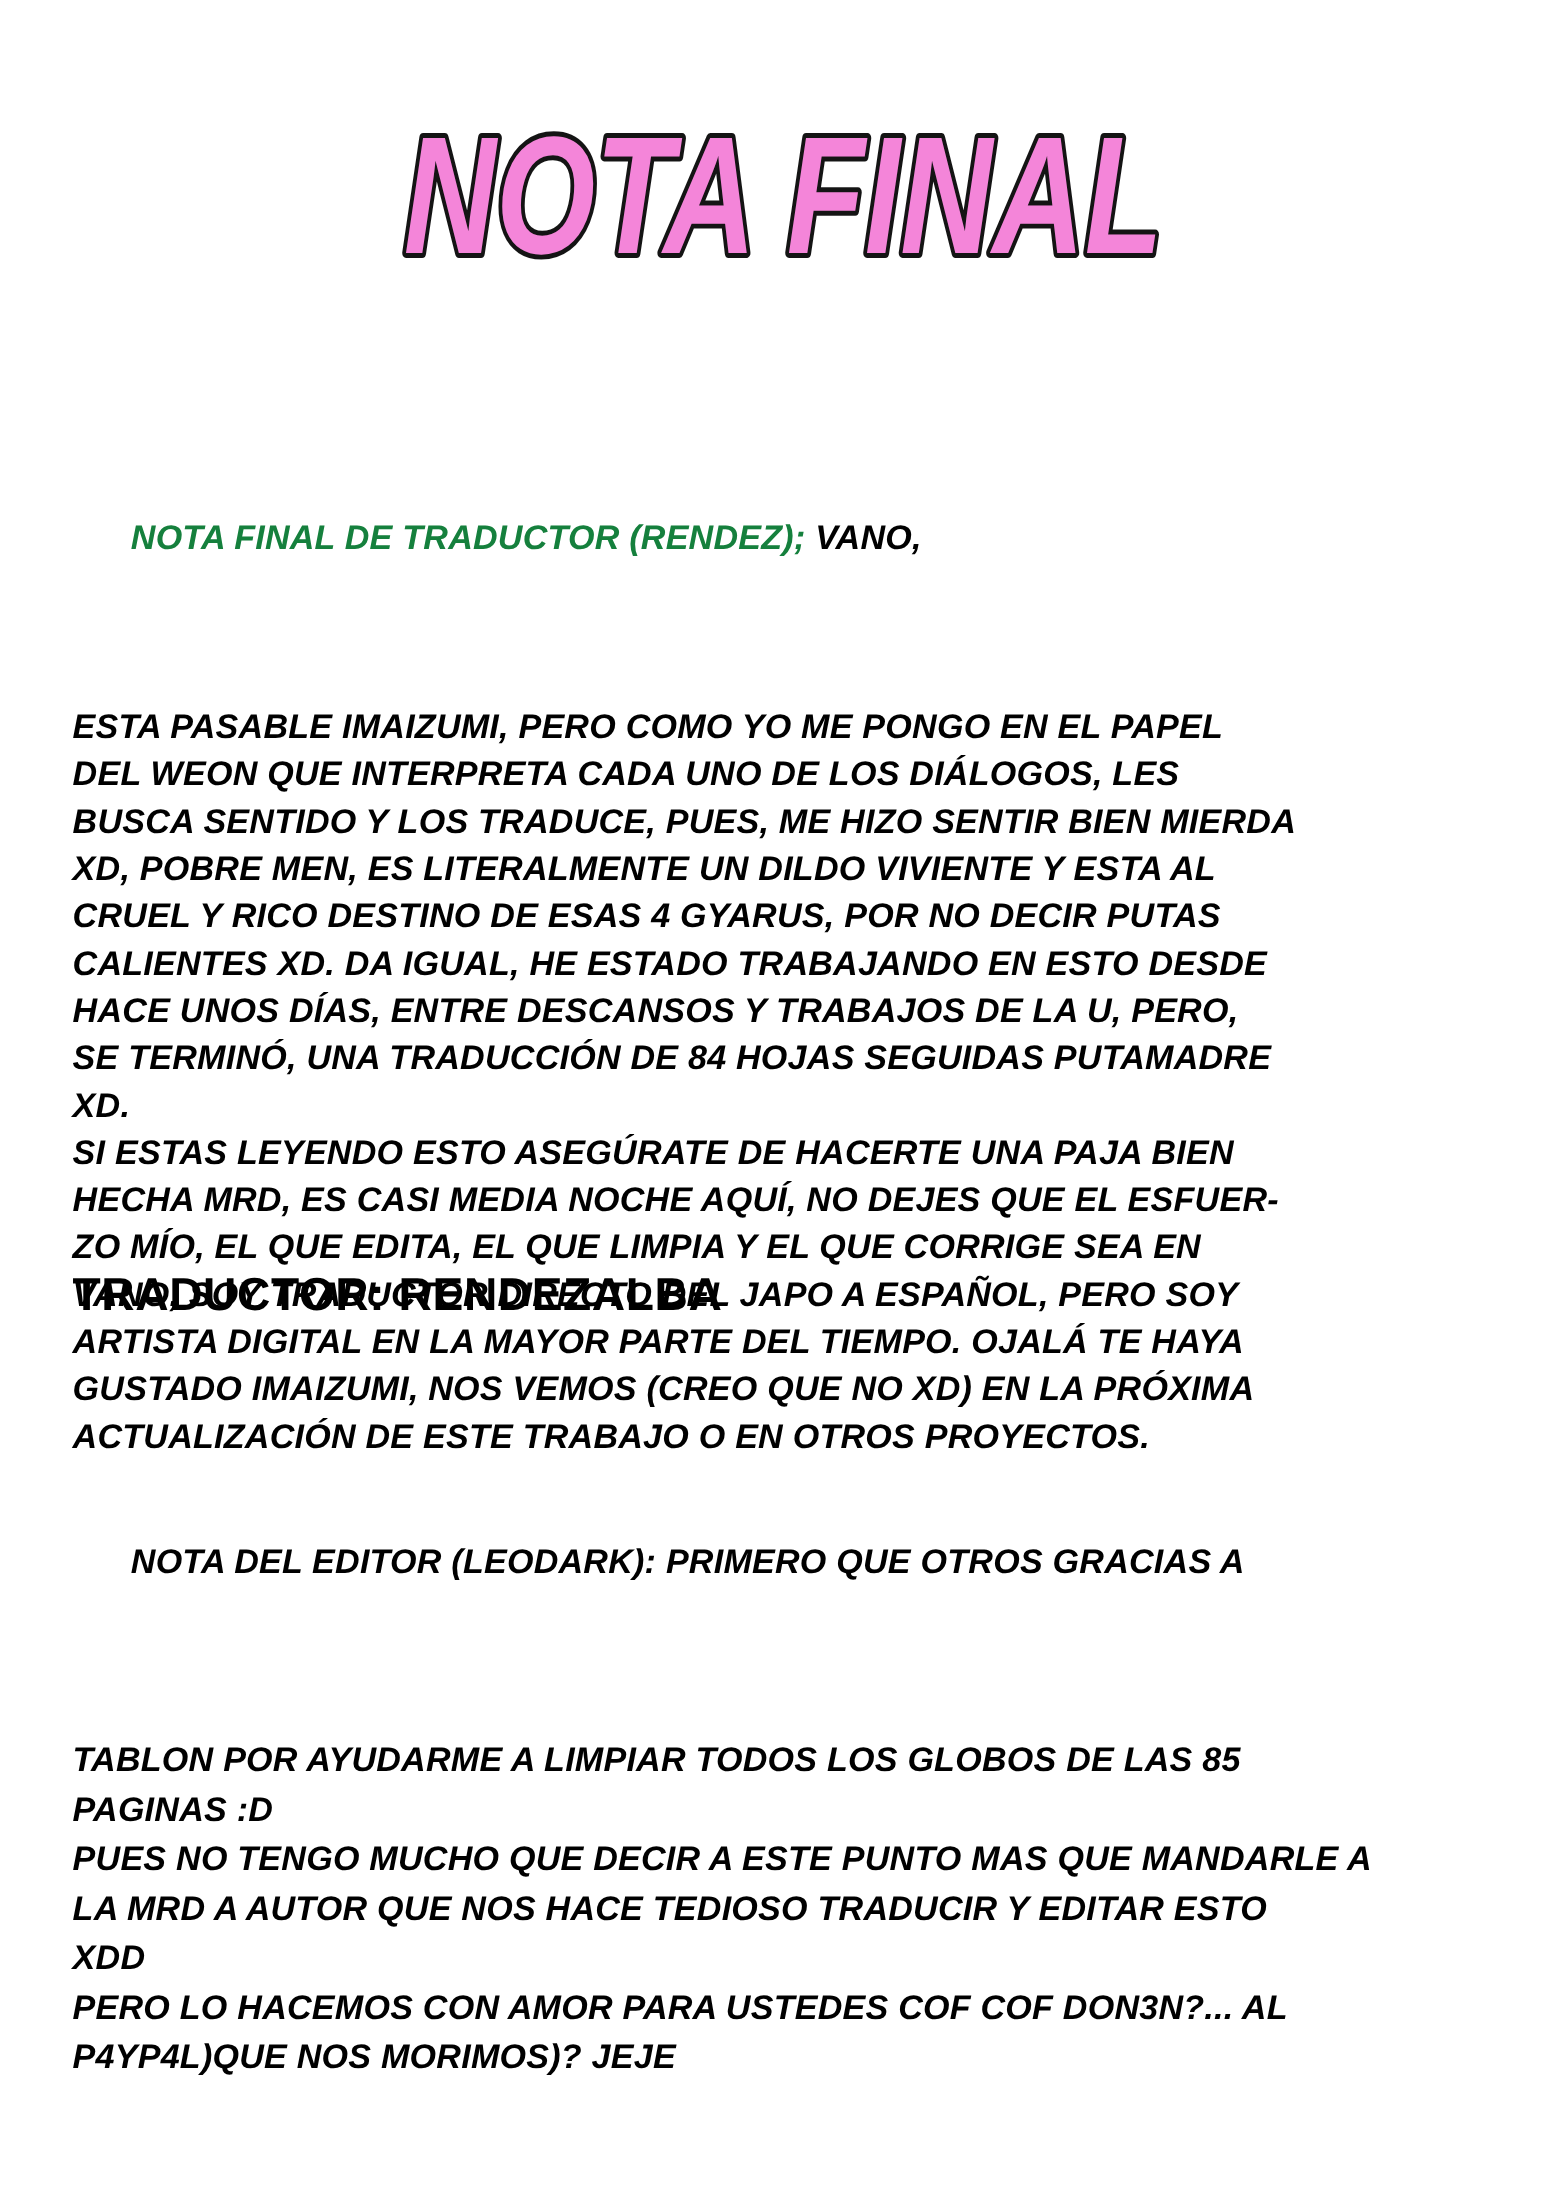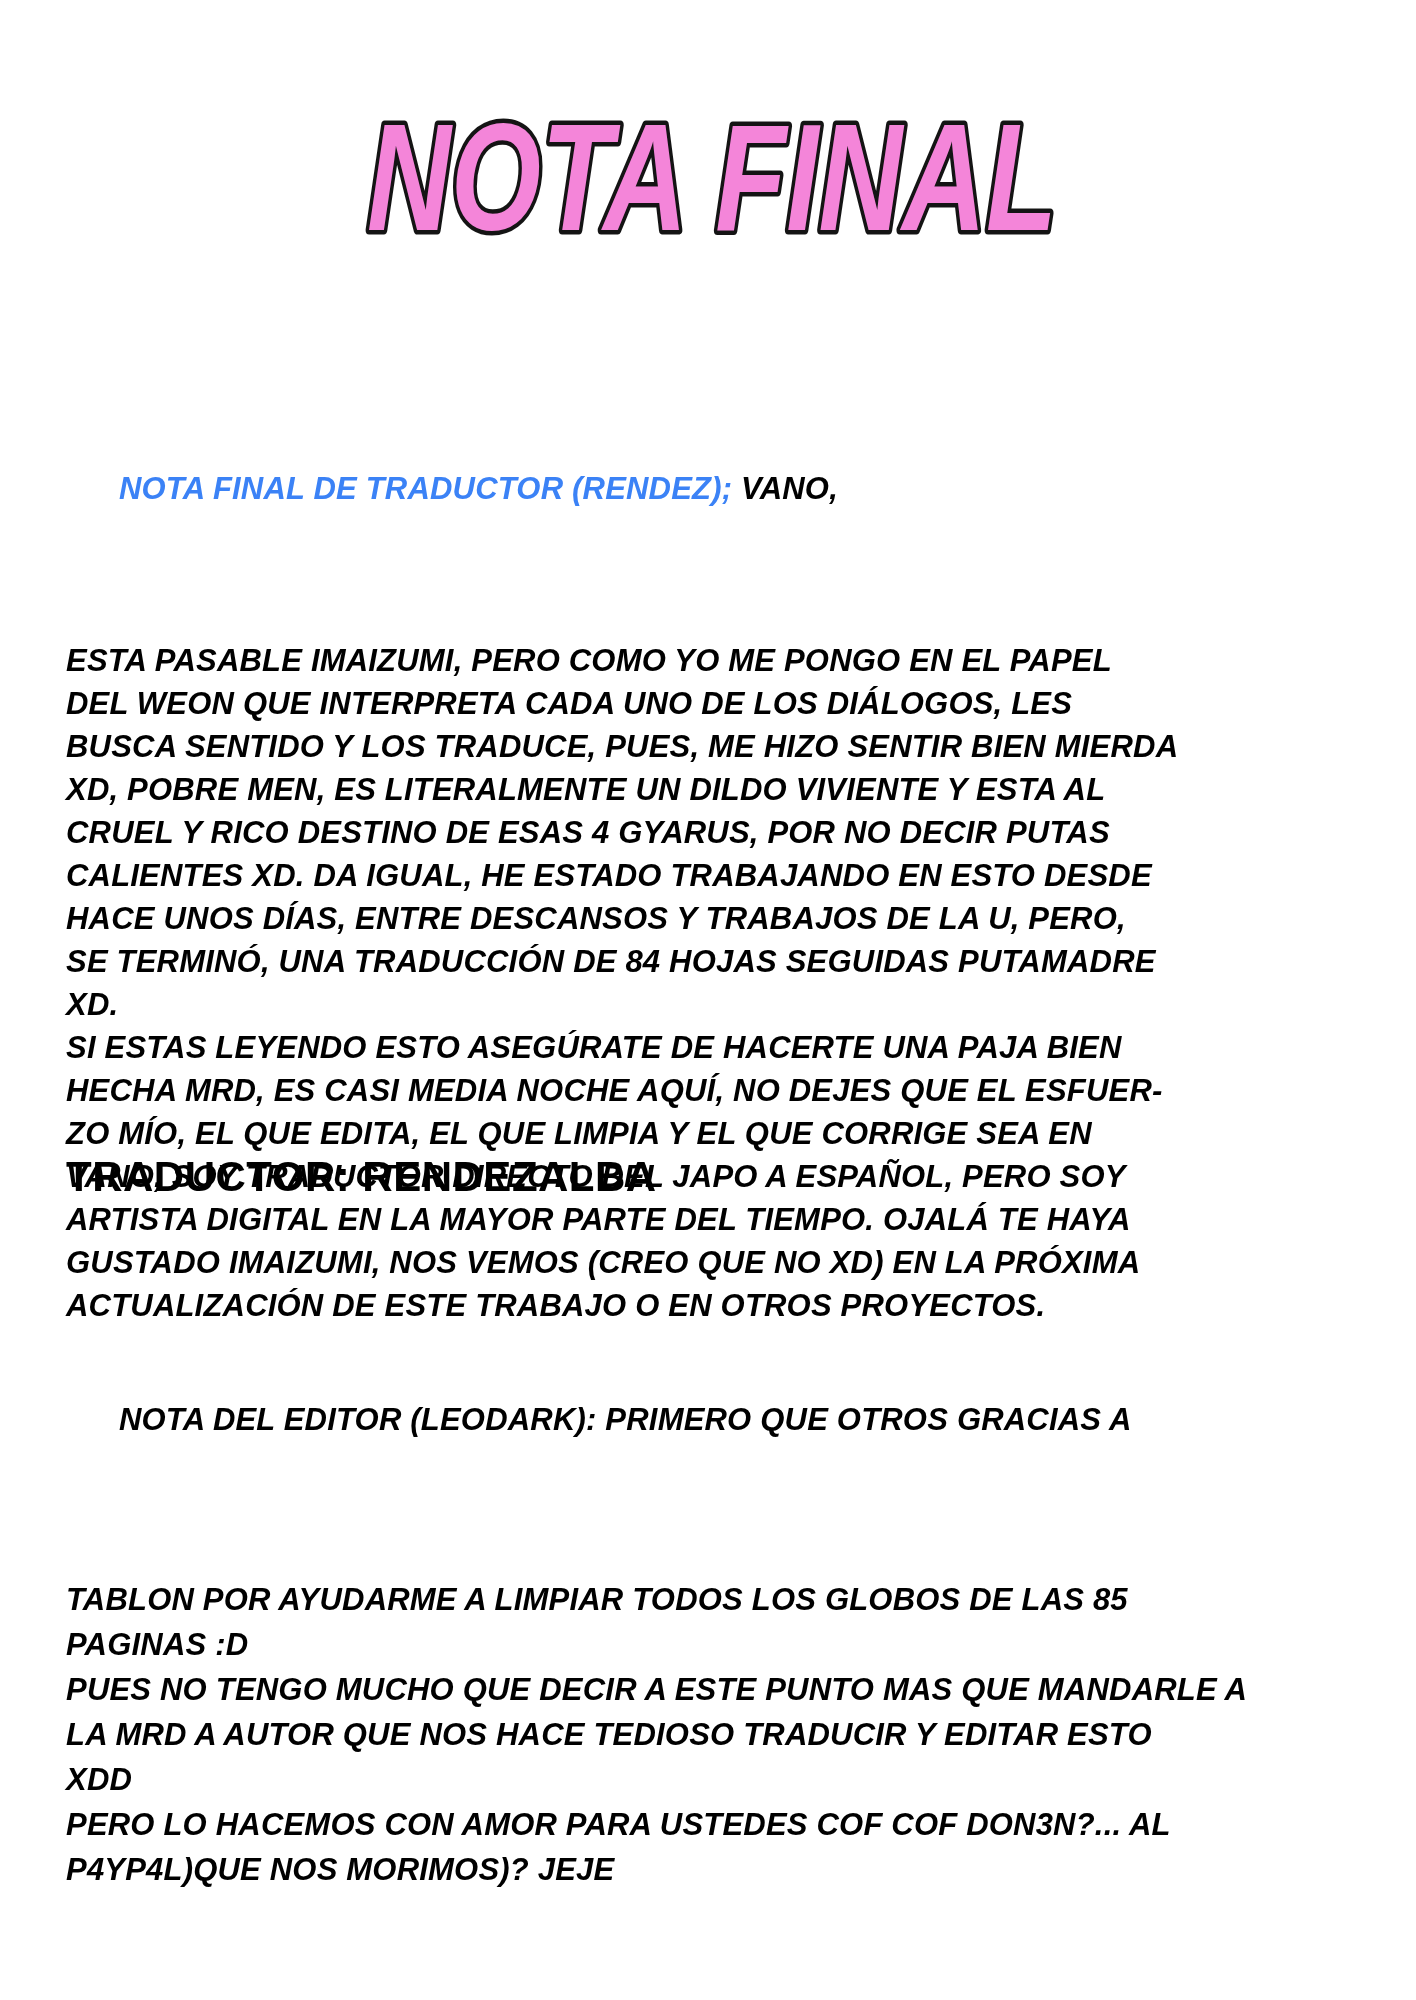--- a/index.html
+++ b/index.html
@@ -82,21 +82,21 @@
 <div class="page">
 
   <div class="title-wrap">
     <svg viewBox="0 0 1416 170" xmlns="http://www.w3.org/2000/svg">
       <text class="title-text" x="712" y="142" text-anchor="middle" font-size="152" textLength="690" lengthAdjust="spacingAndGlyphs" stroke-width="9" fill="#f485d9" stroke="#141414">NOTA FINAL</text>
     </svg>
   </div>
 
   <section class="note note1">
     <div class="first-line">
-      <span class="red-heading" style="color: #3b82f6; text-align: center;">NOTA FINAL DE TRADUCTOR (RENDEZ);</span><span> VANO,</span>
+      <span class="red-heading" style="color: #15803d; text-align: center;">NOTA FINAL DE TRADUCTOR (RENDEZ);</span><span> VANO,</span>
     </div>
     <div class="lines">ESTA PASABLE IMAIZUMI, PERO COMO YO ME PONGO EN EL PAPEL
 DEL WEON QUE INTERPRETA CADA UNO DE LOS DIÁLOGOS, LES
 BUSCA SENTIDO Y LOS TRADUCE, PUES, ME HIZO SENTIR BIEN MIERDA
 XD, POBRE MEN, ES LITERALMENTE UN DILDO VIVIENTE Y ESTA AL
 CRUEL Y RICO DESTINO DE ESAS 4 GYARUS, POR NO DECIR PUTAS
 CALIENTES XD. DA IGUAL, HE ESTADO TRABAJANDO EN ESTO DESDE
 HACE UNOS DÍAS, ENTRE DESCANSOS Y TRABAJOS DE LA U, PERO,
 SE TERMINÓ, UNA TRADUCCIÓN DE 84 HOJAS SEGUIDAS PUTAMADRE
 XD.

